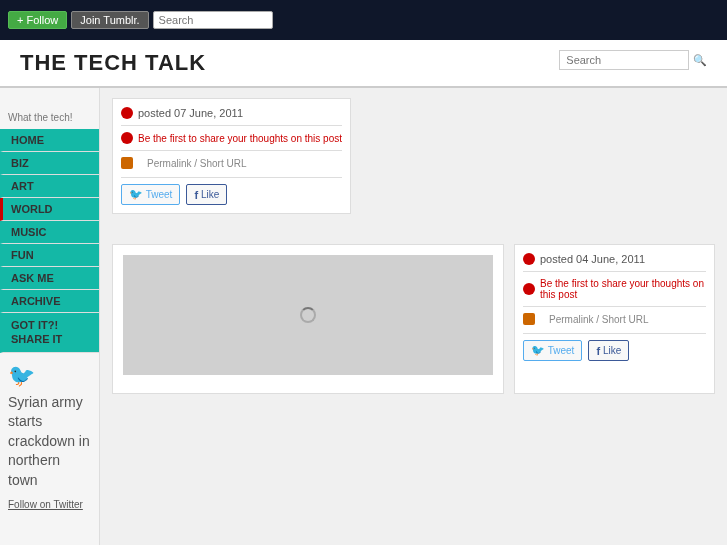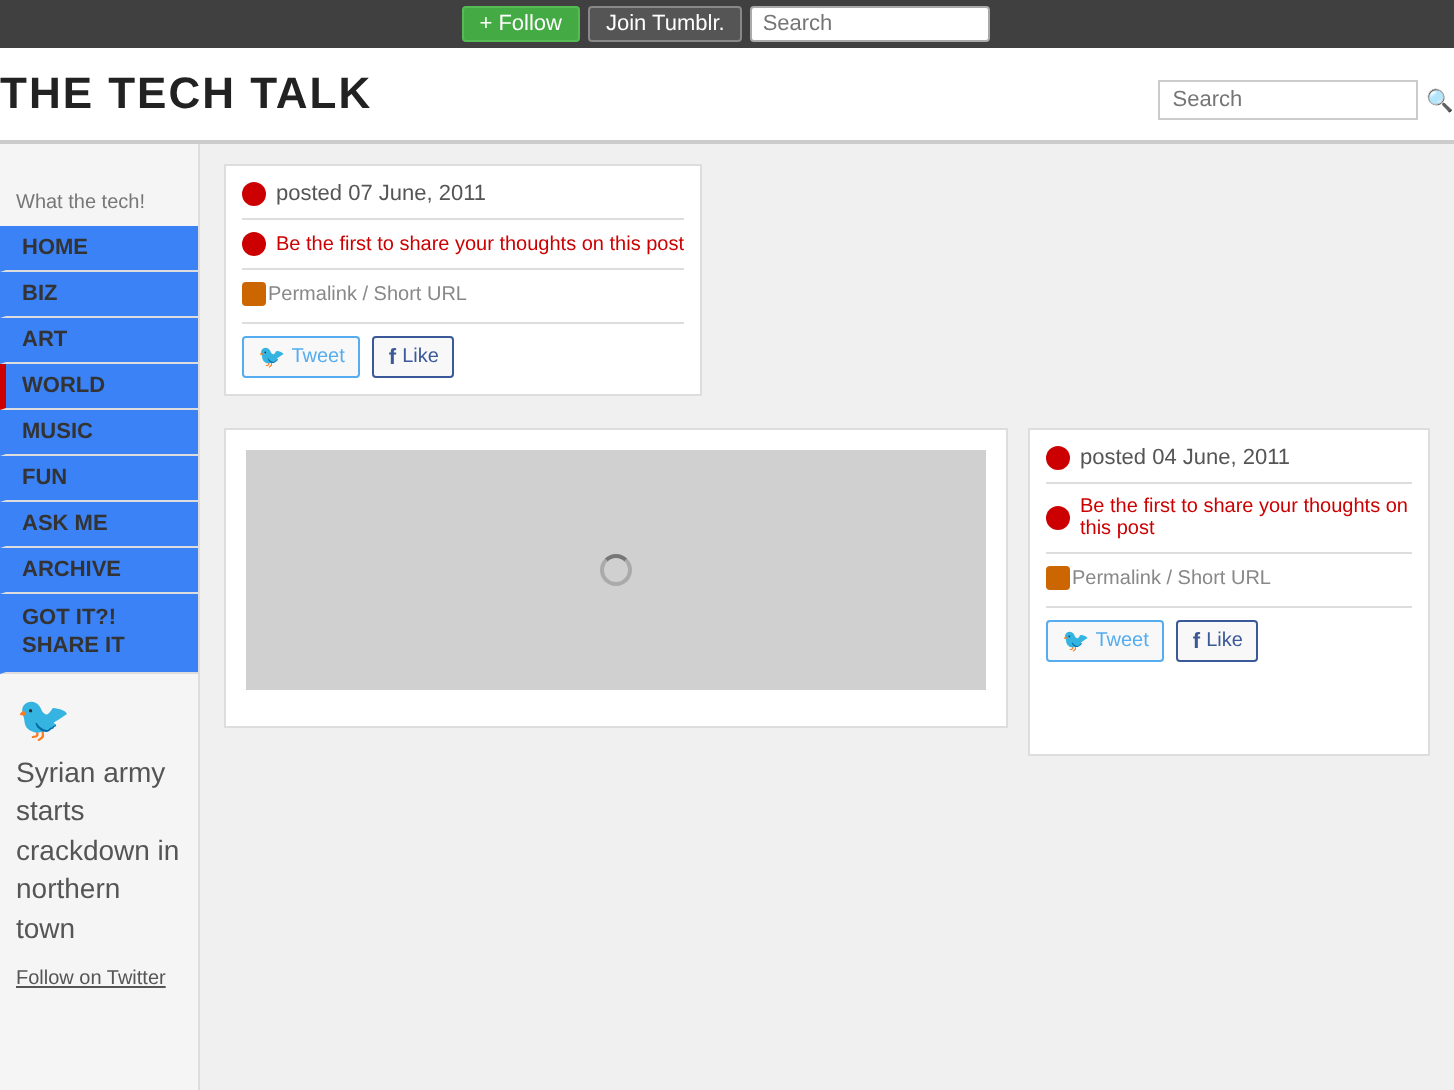--- a/index.html
+++ b/index.html
@@ -1,23 +1,23 @@
 <!DOCTYPE html>
 <html><head>
   <meta charset="utf-8">
   <style>
     * { margin: 0; padding: 0; box-sizing: border-box; }
     body { font-family: Arial, Helvetica, sans-serif; font-size: 12px; background: #e8e8e8; color: #333; }
 
     
     #topbar {
-      background: #404040;
-      height: 24px;
-      display: flex;
-      justify-content: center;
+      background: #0f172a;
+      height: 40px;
+      display: flex;
+      justify-content: flex-start;
       align-items: center;
       padding: 0 8px;
       gap: 4px;
     }
     .topbar-btn {
       background: #666;
       border: 1px solid #888;
       color: #fff;
       font-size: 11px;
       padding: 2px 8px;
@@ -36,23 +36,23 @@
       font-size: 11px;
       width: 120px;
       border-radius: 2px;
       position: relative;
     }
 
     
     #header {
       background: #fff;
       border-bottom: 2px solid #ccc;
-      padding: 10px 0;
-      display: flex;
-      align-items: flex-end;
+      padding: 10px 20px;
+      display: flex;
+      align-items: flex-start;
       justify-content: space-between;
     }
     #site-title {
       font-size: 22px;
       font-weight: bold;
       letter-spacing: 1px;
       color: #222;
     }
     #header-search {
       display: flex;
@@ -89,21 +89,21 @@
     }
     .nav-item {
       display: block;
       padding: 5px 8px;
       font-size: 11px;
       font-weight: bold;
       color: #333;
       border-bottom: 1px solid #ddd;
       cursor: pointer;
       text-decoration: none;
-      background: #3b82f6;
+      background: #14b8a6;
       border-left: 3px solid transparent;
     }
     .nav-item.active { border-left: 3px solid #c00; }
 
     
     #sidebar-twitter {
       padding: 10px 8px;
     }
     .twitter-bird {
       color: #c00;
@@ -162,20 +162,21 @@
       color: #555;
       padding: 4px 0 2px;
       border-top: 1px solid #eee;
       margin-top: 4px;
     }
 
     .post-meta-block {
       background: #fff;
       border: 1px solid #ddd;
       padding: 8px;
+      margin-bottom: 14px;
       font-size: 11px;
     }
     .meta-date {
       display: flex;
       align-items: center;
       gap: 5px;
       margin-bottom: 6px;
       color: #555;
     }
     .red-circle {
@@ -189,21 +190,21 @@
       align-items: center;
       gap: 5px;
       color: #c00;
       margin-bottom: 6px;
       font-size: 10px;
     }
     .meta-comments .red-circle { background: #c00; }
     .meta-permalink {
       display: flex;
       align-items: center;
-      gap: 1px;
+      gap: 14px;
       color: #888;
       margin-bottom: 8px;
       font-size: 10px;
     }
     .link-icon {
       width: 12px; height: 12px;
       background: #c60;
       border-radius: 2px;
       flex-shrink: 0;
     }

